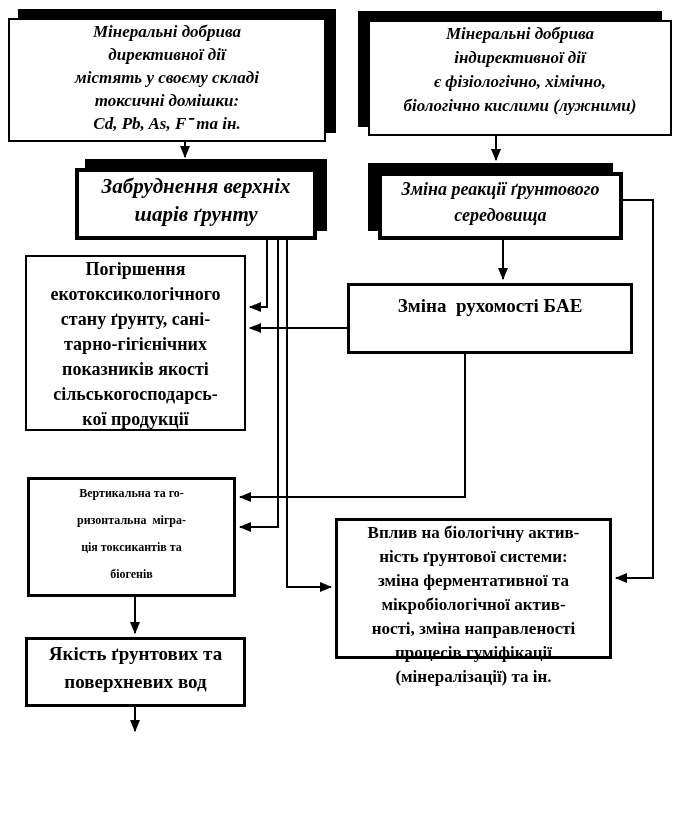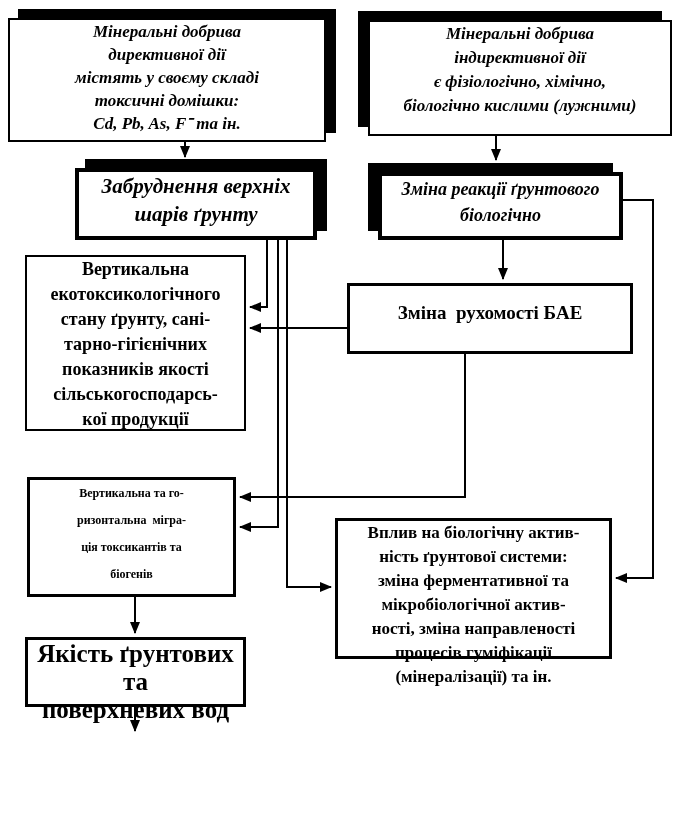--- a/index.html
+++ b/index.html
@@ -18,24 +18,24 @@
   .txt { white-space:pre-wrap; font-weight:bold; }
   .bi .txt { font-style:italic; }
   .sh-r { box-shadow:10px -9px 0 0 #000; }
   .sh-l { box-shadow:-10px -9px 0 0 #000; }
 
   #box-a { left:8px;   top:18px;  width:318px; height:124px; font-size:17px; line-height:23px; }
   #box-b { left:368px; top:20px;  width:304px; height:116px; font-size:17px; line-height:24px; }
   #box-c { left:75px;  top:168px; width:242px; height:72px;  border-width:4px; font-size:21px; line-height:28px; }
   #box-d { left:378px; top:172px; width:245px; height:68px;  border-width:4px; font-size:18px; line-height:26px; }
   #box-e { left:25px;  top:255px; width:221px; height:176px; font-size:18px; line-height:25px; }
-  #box-f { left:347px; top:283px; width:286px; height:71px;  border-width:3px; align-items:flex-start; padding-top:16px; font-size:19px; }
+  #box-f { left:347px; top:283px; width:286px; height:71px;  border-width:3px; align-items:flex-start; padding-top:9px; font-size:19px; }
   #box-g { left:27px;  top:477px; width:209px; height:120px; border-width:3px; font-size:12px; line-height:27px; }
   #box-h { left:335px; top:518px; width:277px; height:141px; border-width:3px; font-size:17px; line-height:24px; }
-  #box-i { left:25px;  top:637px; width:221px; height:70px;  border-width:3px; font-size:25px; line-height:28px; }
+  #box-i { left:25px;  top:637px; width:221px; height:70px;  border-width:3px; font-size:19px; line-height:28px; }
   #box-j { left:20px;  top:735px; width:366px; height:89px;  border-width:3px; font-size:17px; line-height:25px; }
 
   .conn { fill:none; stroke:#000; stroke-width:2; }
 </style>
 </head>
 <body>
 
 <div class="stage">
 
   <svg class="connector-layer" width="686" height="833" viewBox="0 0 686 833">
@@ -72,25 +72,25 @@
 біологічно кислими (лужними)</div>
   </div>
 
   <div id="box-c" class="box bi sh-r">
     <div class="txt">Забруднення верхніх
 шарів ґрунту</div>
   </div>
 
   <div id="box-d" class="box bi sh-l">
     <div class="txt">Зміна реакції ґрунтового
-біологічно</div>
+середовища</div>
   </div>
 
   <div id="box-e" class="box">
-    <div class="txt">Вертикальна
+    <div class="txt">Погіршення
 екотоксикологічного
 стану ґрунту, сані-
 тарно-гігієнічних
 показників якості
 сільськогосподарсь-
 кої продукції</div>
   </div>
 
   <div id="box-f" class="box">
     <div class="txt">Зміна  рухомості БАЕ</div>

